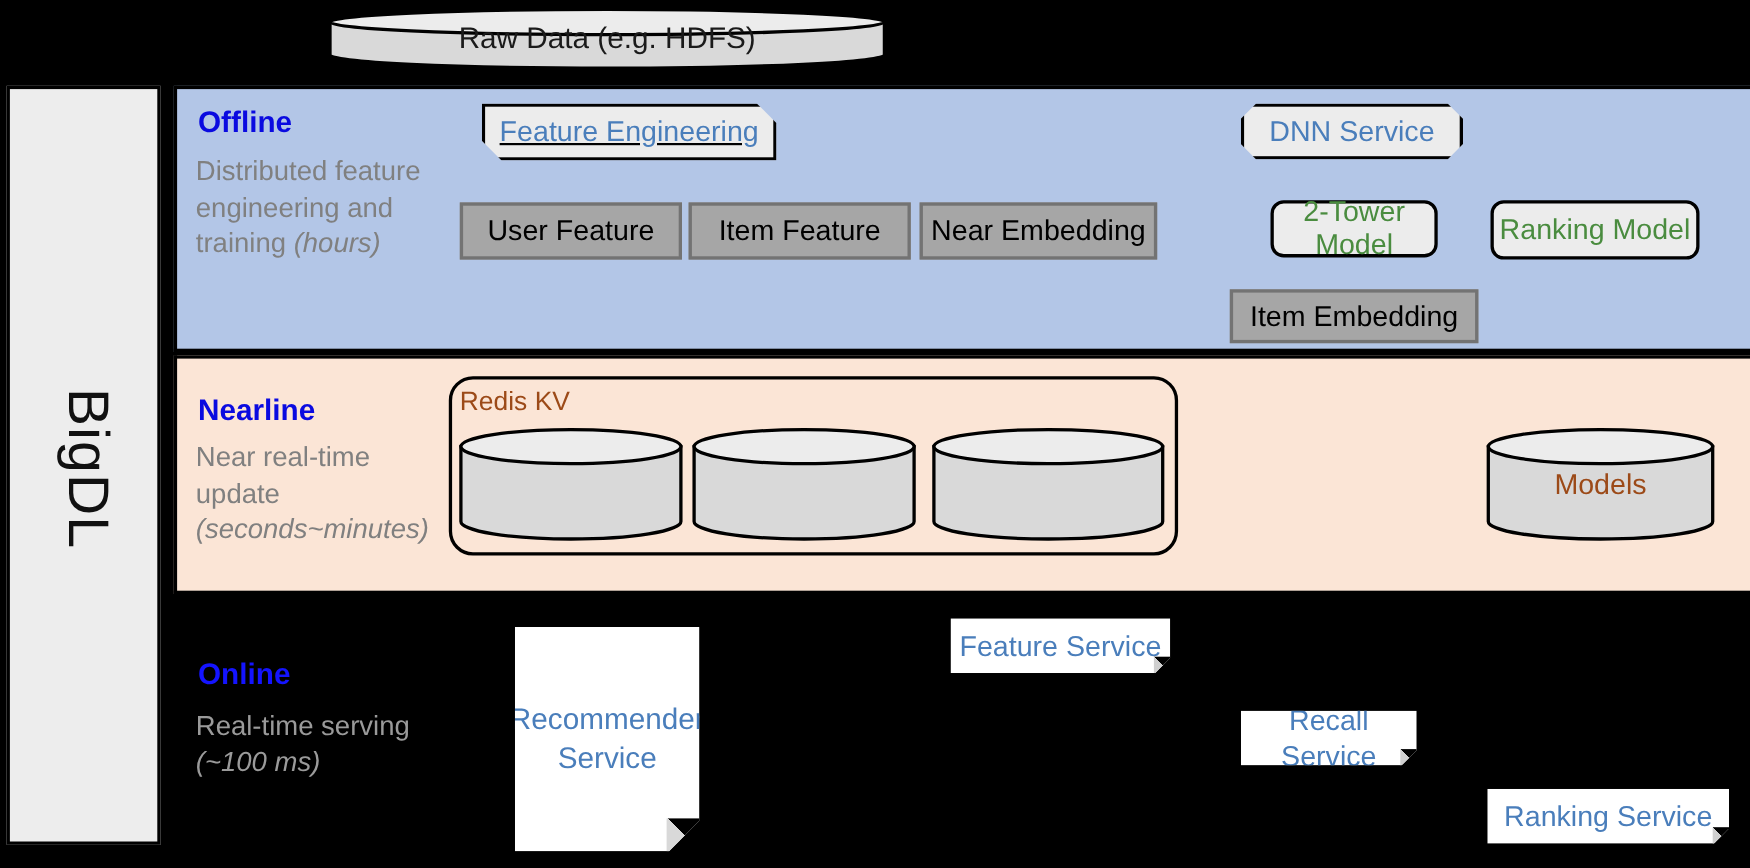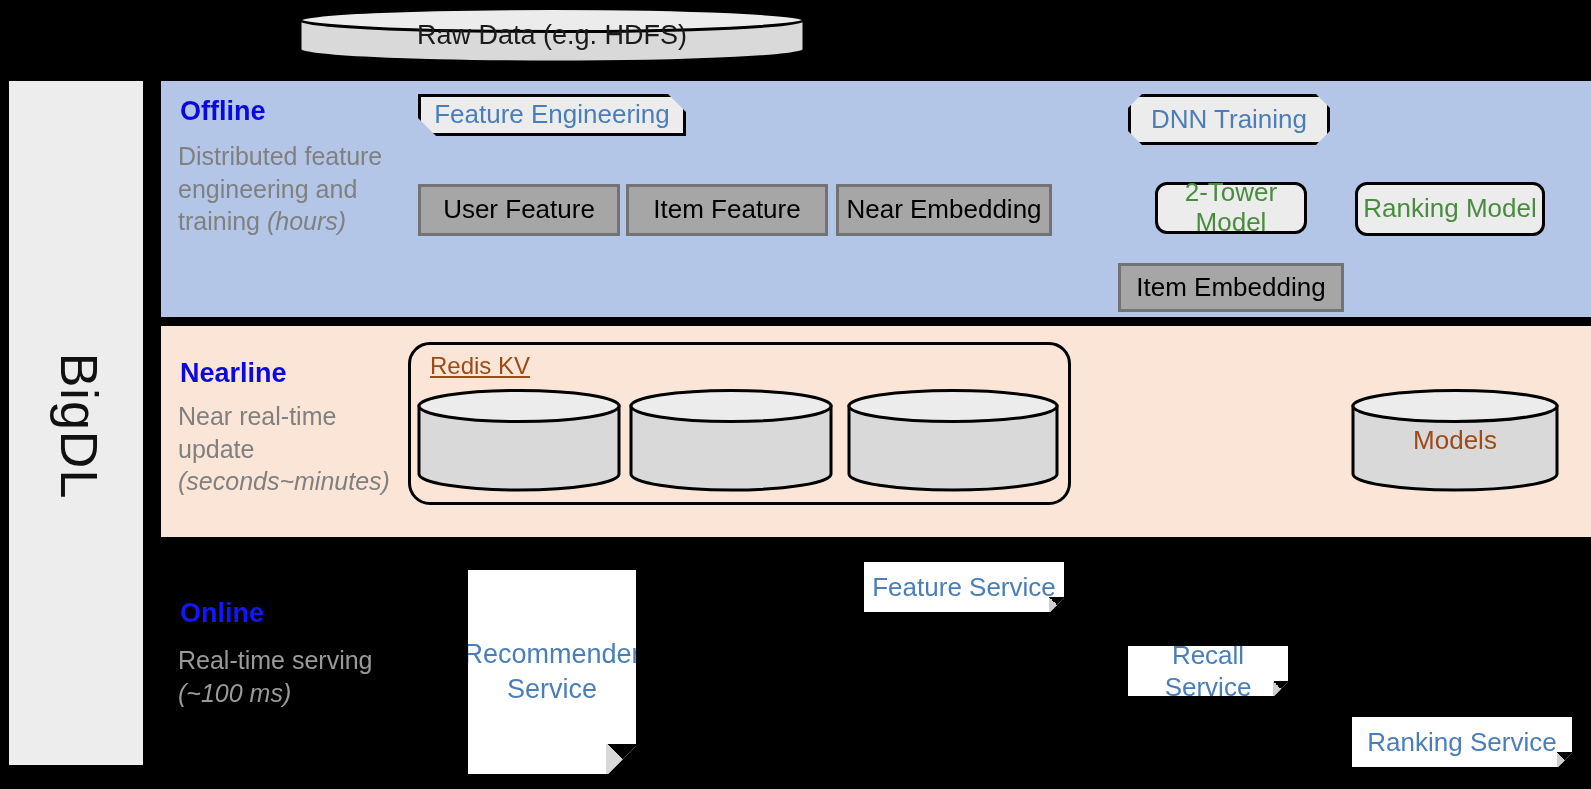--- a/index.html
+++ b/index.html
@@ -147,26 +147,26 @@
   </div>
 
   <div class="cyl" style="left:296px;top:6px;width:512px;height:58px;">
     <svg width="512" height="58" viewBox="0 0 512 58">
       <path d="M4,14 L4,44 A252,12 0 0 0 508,44 L508,14 Z" fill="#d9d9d9" stroke="#000" stroke-width="3"></path>
       <ellipse cx="256" cy="14" rx="252" ry="11.5" fill="#ececec" stroke="#000" stroke-width="3"></ellipse>
     </svg>
     <div class="cyl-text" style="color:#1a1a1a;font-size:27px;">Raw Data (e.g. HDFS)</div>
   </div>
 
-  <div class="box light-box notch-tr" style="left:418px;top:94px;width:268px;height:42px;">
+  <div class="box light-box notch-tr" style="left:438px;top:94px;width:268px;height:52px;text-decoration:underline;">
     <span class="blue-txt">Feature Engineering</span>
   </div>
 
   <div class="box light-box notch-both" style="left:1128px;top:94px;width:202px;height:51px;">
-    <span class="blue-txt">DNN Training</span>
+    <span class="blue-txt">DNN Service</span>
   </div>
 
   <div class="box gray-box" style="left:418px;top:184px;width:202px;height:52px;">
     <span>User Feature</span>
   </div>
 
   <div class="box gray-box" style="left:626px;top:184px;width:202px;height:52px;">
     <span>Item Feature</span>
   </div>
 
@@ -180,21 +180,21 @@
 
   <div class="box light-box light-round" style="left:1355px;top:182px;width:190px;height:54px;">
     <span class="green-txt">Ranking Model</span>
   </div>
 
   <div class="box gray-box" style="left:1118px;top:263px;width:226px;height:49px;">
     <span>Item Embedding</span>
   </div>
 
   <div class="redis-box" style="left:408px;top:342px;width:663px;height:163px;"></div>
-  <div class="redis-label" style="left:430px;top:352px;text-decoration:underline;">Redis KV</div>
+  <div class="redis-label" style="left:418px;top:352px;">Redis KV</div>
 
   <div class="cyl" style="left:416px;top:388px;width:206px;height:104px;">
     <svg width="206" height="104" viewBox="0 0 206 104">
       <path d="M3,18 L3,86 A100,16 0 0 0 203,86 L203,18 Z" fill="#d9d9d9" stroke="#000" stroke-width="3"></path>
       <ellipse cx="103" cy="18" rx="100" ry="15.5" fill="#ececec" stroke="#000" stroke-width="3"></ellipse>
     </svg>
     <div class="cyl-text"></div>
   </div>
 
   <div class="cyl" style="left:628px;top:388px;width:206px;height:104px;">

